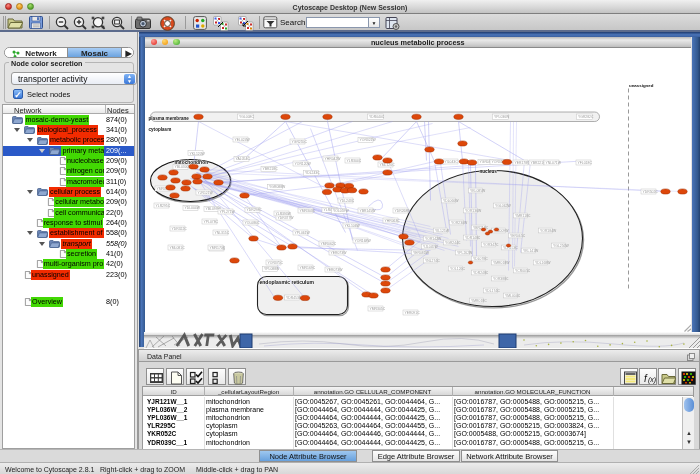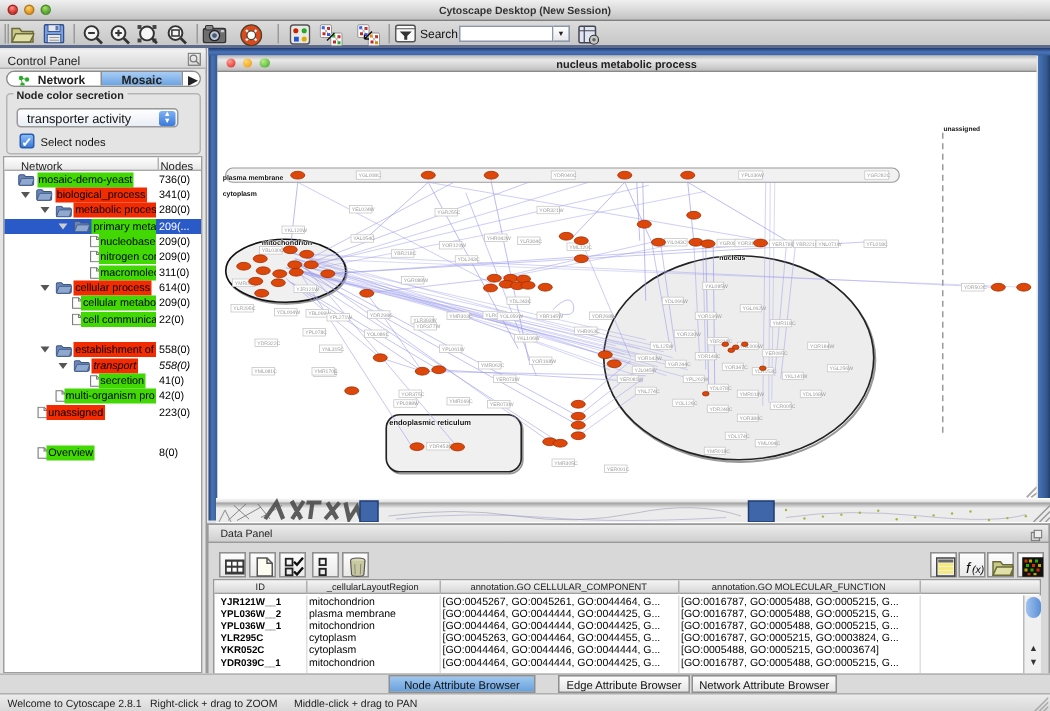--- a/index.html
+++ b/index.html
@@ -17,21 +17,21 @@
 #searchbox{left:306px;top:16.5px;width:63px;height:11px;background:#fff;border:1px solid #8a97ad;}
 #searchdrop{left:369px;top:16.5px;width:11px;height:11px;background:linear-gradient(#fff,#e8e8e8);border:1px solid #8a97ad;border-left:none;font-size:5px;text-align:center;line-height:11px;color:#222;}
 
 #cpanel{left:0;top:32px;width:138px;height:417px;background:#e4e4e4;border-right:1px solid #9a9a9a;}
 #cphead{left:0;top:33px;width:137px;height:13px;background:linear-gradient(#f2f2f2,#d8d8d8);border-bottom:1px solid #b0b0b0;}
 #cphead span{position:absolute;left:5px;top:2.5px;font-size:8px;color:#222;}
 #cptabs{left:4px;top:47px;width:130px;height:11px;background:#fff;border:1px solid #8e8e8e;border-radius:6px;overflow:hidden;}
 #cptabs .seg{position:absolute;top:0;height:100%;font-size:8px;font-weight:bold;color:#222;text-align:center;line-height:11px;}
 #groupbox{left:4px;top:62px;width:130px;height:41px;border:1px solid #b5b5b5;border-radius:3px;}
 #grouplabel{left:9px;top:58.5px;font-size:7.2px;font-weight:bold;color:#222;background:#e4e4e4;padding:0 2px;}
-#combo{left:11px;top:72px;width:108px;height:13px;background:linear-gradient(#fff,#e9edf5);border:1px solid #999;border-radius:3px;font-size:8.5px;line-height:12px;padding-left:6px;color:#111;}
+#combo{left:11px;top:72px;width:126px;height:13px;background:linear-gradient(#fff,#e9edf5);border:1px solid #999;border-radius:3px;font-size:8.5px;line-height:12px;padding-left:6px;color:#111;}
 #combobtn{position:absolute;right:1px;top:1px;width:11px;height:10px;background:linear-gradient(#7fb3f5,#3b78d8);border-radius:2px;color:#fff;font-size:5px;line-height:5px;text-align:center;}
 #checkbox{left:13px;top:89px;width:10px;height:10px;background:linear-gradient(#8abdf8,#3c79d8);border:1px solid #2b5cab;border-radius:2px;color:#fff;font-size:9px;line-height:10px;text-align:center;font-weight:bold;}
 #checklbl{left:27px;top:90px;font-size:7.5px;color:#111;}
 #treebox{left:2px;top:104px;width:133px;height:345px;background:#fff;border:1px solid #9f9f9f;}
 #treehdr{position:absolute;left:0;top:0;width:100%;height:9px;background:linear-gradient(#fefefe,#e9e9e9);border-bottom:1px solid #aaa;font-size:7.5px;color:#222;}
 .trow{position:absolute;left:0;width:131px;height:10.35px;font-size:7.2px;white-space:nowrap;}
 .trow .lbl{position:absolute;top:0;height:10px;line-height:10.5px;padding:0 1px;color:#000;overflow:hidden;}
 .trow .num{position:absolute;left:103px;top:0;line-height:10.5px;color:#000;}
 .bgG{background:#42d803;}
 .bgR{background:#f22b00;}
@@ -188,28 +188,20 @@
   <div class="abs tsep" style="left:5px;"></div>
   <div class="abs tsep" style="left:49px;"></div>
   <div class="abs tsep" style="left:131px;"></div>
   <div class="abs tsep" style="left:185px;"></div>
   <div class="abs tsep" style="left:259px;"></div>
   <div class="abs searchlbl">Search:</div>
   <div class="abs" id="searchbox"></div>
   <div class="abs" id="searchdrop">▼</div>
 
   <div class="abs" id="cpanel"></div>
-  <div class="abs" id="cphead">
-      <span>Control Panel</span>
-      <svg style="position:absolute;right:3px;top:2px;" width="9" height="9" viewBox="0 0 9 9">
-        <rect x="0.5" y="0.5" width="8" height="8" fill="none" stroke="#777" stroke-width="0.8"></rect>
-        <circle cx="4" cy="4" r="2.2" fill="none" stroke="#777" stroke-width="0.8"></circle>
-        <line x1="5.7" y1="5.7" x2="8" y2="8" stroke="#777" stroke-width="0.9"></line>
-      </svg>
-    </div>
   <div class="abs" id="cptabs">
     <div class="seg" style="left:0;width:62px;background:#fff;"><svg style="position:absolute;left:7px;top:2px;" width="8" height="8" viewBox="0 0 8 8">
           <circle cx="2" cy="2" r="1.5" fill="#2eaa2e"></circle>
           <circle cx="6" cy="3" r="1.5" fill="#2eaa2e"></circle>
           <circle cx="3" cy="6.5" r="1.5" fill="#2eaa2e"></circle>
           <line x1="2" y1="2" x2="6" y2="3" stroke="#2eaa2e" stroke-width="0.6"></line>
           <line x1="2" y1="2" x2="3" y2="6.5" stroke="#2eaa2e" stroke-width="0.6"></line>
         </svg><span style="margin-left:10px;">Network</span></div>
     <div class="seg" style="left:62px;width:55px;background:linear-gradient(#a8cdf5,#6ba3e0);border-left:1px solid #8e8e8e;border-right:1px solid #8e8e8e;">Mosaic</div>
     <div class="seg" style="left:117px;width:13px;background:#fff;">▶</div>
@@ -224,21 +216,21 @@
         <span style="position:absolute;left:11px;top:0.5px;">Network</span>
         <span style="position:absolute;left:104px;top:0.5px;">Nodes</span>
       <div style="position:absolute;left:102px;top:0;width:1px;height:9px;background:#b5b5b5;"></div>
       </div>
     <div class="trow" style="top:9.50px;">
         <svg class="fold" style="left:9.0px;" width="11" height="8" viewBox="0 0 11 8">
           <path d="M0.5 1.5 Q0.5 0.5 1.5 0.5 L4 0.5 L5 1.6 L9.7 1.6 Q10.5 1.6 10.5 2.5 L10.5 6.5 Q10.5 7.5 9.5 7.5 L1.5 7.5 Q0.5 7.5 0.5 6.5 Z" fill="#6b85b5" stroke="#3d5785" stroke-width="0.7"></path>
           <path d="M0.7 7.2 L2.2 3.4 Q2.4 2.9 3 2.9 L10.1 2.9 Q10.8 2.9 10.6 3.5 L9.4 7 Q9.2 7.5 8.6 7.5 L1.5 7.5 Z" fill="#8fa8d0" stroke="#3d5785" stroke-width="0.6"></path>
         </svg>
         <div class="lbl bgG" style="left:21.5px;max-width:80.0px;">mosaic-demo-yeast</div>
-        <div class="num" style="">736(0)</div>
+        <div class="num" style="">874(0)</div>
       </div>
 <div class="trow" style="top:19.85px;">
         <div class="arrow" style="left:11.3px;border-top-color:#555;"></div>
         <svg class="fold" style="left:21.3px;" width="11" height="8" viewBox="0 0 11 8">
           <path d="M0.5 1.5 Q0.5 0.5 1.5 0.5 L4 0.5 L5 1.6 L9.7 1.6 Q10.5 1.6 10.5 2.5 L10.5 6.5 Q10.5 7.5 9.5 7.5 L1.5 7.5 Q0.5 7.5 0.5 6.5 Z" fill="#6b85b5" stroke="#3d5785" stroke-width="0.7"></path>
           <path d="M0.7 7.2 L2.2 3.4 Q2.4 2.9 3 2.9 L10.1 2.9 Q10.8 2.9 10.6 3.5 L9.4 7 Q9.2 7.5 8.6 7.5 L1.5 7.5 Z" fill="#8fa8d0" stroke="#3d5785" stroke-width="0.6"></path>
         </svg>
         <div class="lbl bgR" style="left:33.8px;max-width:67.7px;">biological_process</div>
         <div class="num" style="">341(0)</div>
       </div>
@@ -301,20 +293,28 @@
         <div class="lbl bgG" style="left:51.3px;max-width:50.2px;">cellular metabo</div>
         <div class="num" style="">209(0)</div>
       </div>
 <div class="trow" style="top:102.65px;">
         <svg class="fold" style="left:43.3px;top:1px;" width="8" height="9" viewBox="0 0 8 9">
           <path d="M0.5 0.5 L5 0.5 L7.5 3 L7.5 8.5 L0.5 8.5 Z" fill="#fcfcfc" stroke="#777" stroke-width="0.8"></path>
           <path d="M5 0.5 L5 3 L7.5 3" fill="none" stroke="#777" stroke-width="0.8"></path>
         </svg>
         <div class="lbl bgG" style="left:51.3px;max-width:50.2px;">cell communicat</div>
         <div class="num" style="">22(0)</div>
+      </div>
+<div class="trow" style="top:113.00px;">
+        <svg class="fold" style="left:31.7px;top:1px;" width="8" height="9" viewBox="0 0 8 9">
+          <path d="M0.5 0.5 L5 0.5 L7.5 3 L7.5 8.5 L0.5 8.5 Z" fill="#fcfcfc" stroke="#777" stroke-width="0.8"></path>
+          <path d="M5 0.5 L5 3 L7.5 3" fill="none" stroke="#777" stroke-width="0.8"></path>
+        </svg>
+        <div class="lbl bgG" style="left:39.7px;max-width:61.8px;">response to stimul</div>
+        <div class="num" style="">264(0)</div>
       </div>
 <div class="trow" style="top:123.35px;">
         <div class="arrow" style="left:23.6px;border-top-color:#555;"></div>
         <svg class="fold" style="left:33.6px;" width="11" height="8" viewBox="0 0 11 8">
           <path d="M0.5 1.5 Q0.5 0.5 1.5 0.5 L4 0.5 L5 1.6 L9.7 1.6 Q10.5 1.6 10.5 2.5 L10.5 6.5 Q10.5 7.5 9.5 7.5 L1.5 7.5 Q0.5 7.5 0.5 6.5 Z" fill="#6b85b5" stroke="#3d5785" stroke-width="0.7"></path>
           <path d="M0.7 7.2 L2.2 3.4 Q2.4 2.9 3 2.9 L10.1 2.9 Q10.8 2.9 10.6 3.5 L9.4 7 Q9.2 7.5 8.6 7.5 L1.5 7.5 Z" fill="#8fa8d0" stroke="#3d5785" stroke-width="0.6"></path>
         </svg>
         <div class="lbl bgR" style="left:46.1px;max-width:55.4px;">establishment of lo</div>
         <div class="num" style="">558(0)</div>
       </div>

